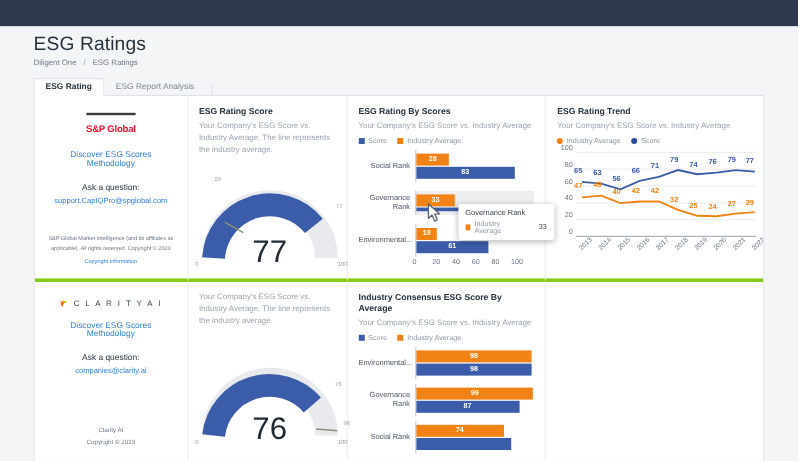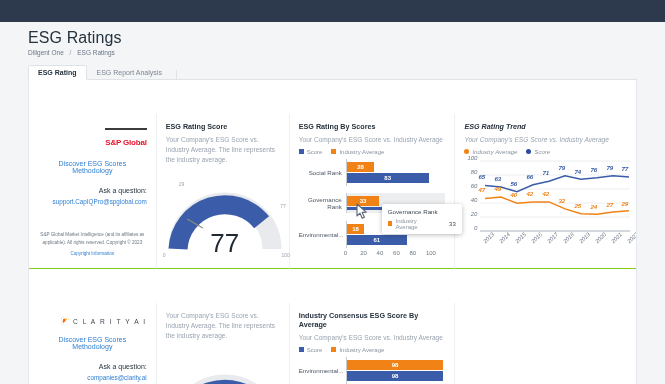--- a/index.html
+++ b/index.html
@@ -18,27 +18,27 @@
   .tabs { margin: 7px 0 0 28px; display: flex; align-items: flex-end;
           border-bottom: 1px solid #dfe3e8; width: 609px; height: 17px; }
   .tab { font-size: 7px; padding: 3px 9px 3px; color: #7a8591; background: transparent;
          border: 1px solid transparent; position: relative; top: 1px; }
   .tab.active { color: #26323d; font-weight: bold; background: #fff;
                 border: 1px solid #dfe3e8; border-bottom-color: #fff; border-radius: 2px 2px 0 0; }
   .tab-divider { width:1px; height:9px; background:#dfe3e8; margin-left:4px; }
   .board { margin: 0 0 0 28px; width: 609px; background: #fff;
            border: 1px solid #e4e7eb; border-top: none; height: 310px; overflow: hidden; }
   .row { display: flex; }
-  .card { border-right: 1px solid #edf0f2; border-bottom: 1px solid #84cc16;
-          padding: 8px 9px; position: relative; margin-top: 34px; }
+  .card { border-right: 1px solid #edf0f2; border-bottom: 3px solid #84cc16;
+          padding: 8px 9px; position: relative; }
   .card.info { width: 128px; height: 155px; display:flex; flex-direction:column;
-               align-items:flex-end; padding-top: 14px; }
+               align-items:center; padding-top: 14px; }
   .card.gauge { width: 133px; height: 155px; }
   .card.bars { width: 166px; height: 155px; }
-  .card.trend { width: 181px; height: 155px; border-right: none; font-style: italic; }
+  .card.trend { width: 181px; height: 155px; border-right: none; }
   .card-title { font-size: 7.2px; font-weight: bold; color: #26323d; margin-bottom: 4px; }
   .card-sub { font-size: 6.6px; color: #9aa4b0; line-height: 1.5; }
   
   .sp-logo { border-top: 2.5px solid #3c3c3c; padding-top: 1px; display:inline-block; }
   .sp-logo-text { color: #e8112d; font-size: 8px; font-weight: bold; letter-spacing: -.2px; }
   .clarity-logo { display:flex; align-items:center; gap:4px; }
   .clarity-mark { width:8px; height:8px; border-radius:50%;
     background: conic-gradient(from 200deg, #ff6a13 0deg 150deg, #ffb300 150deg 230deg, #fff 230deg 360deg);
     box-shadow: inset 0 0 0 1.6px #fff; }
   .clarity-text { font-size:6.6px; letter-spacing:1.6px; color:#3c4650; }

